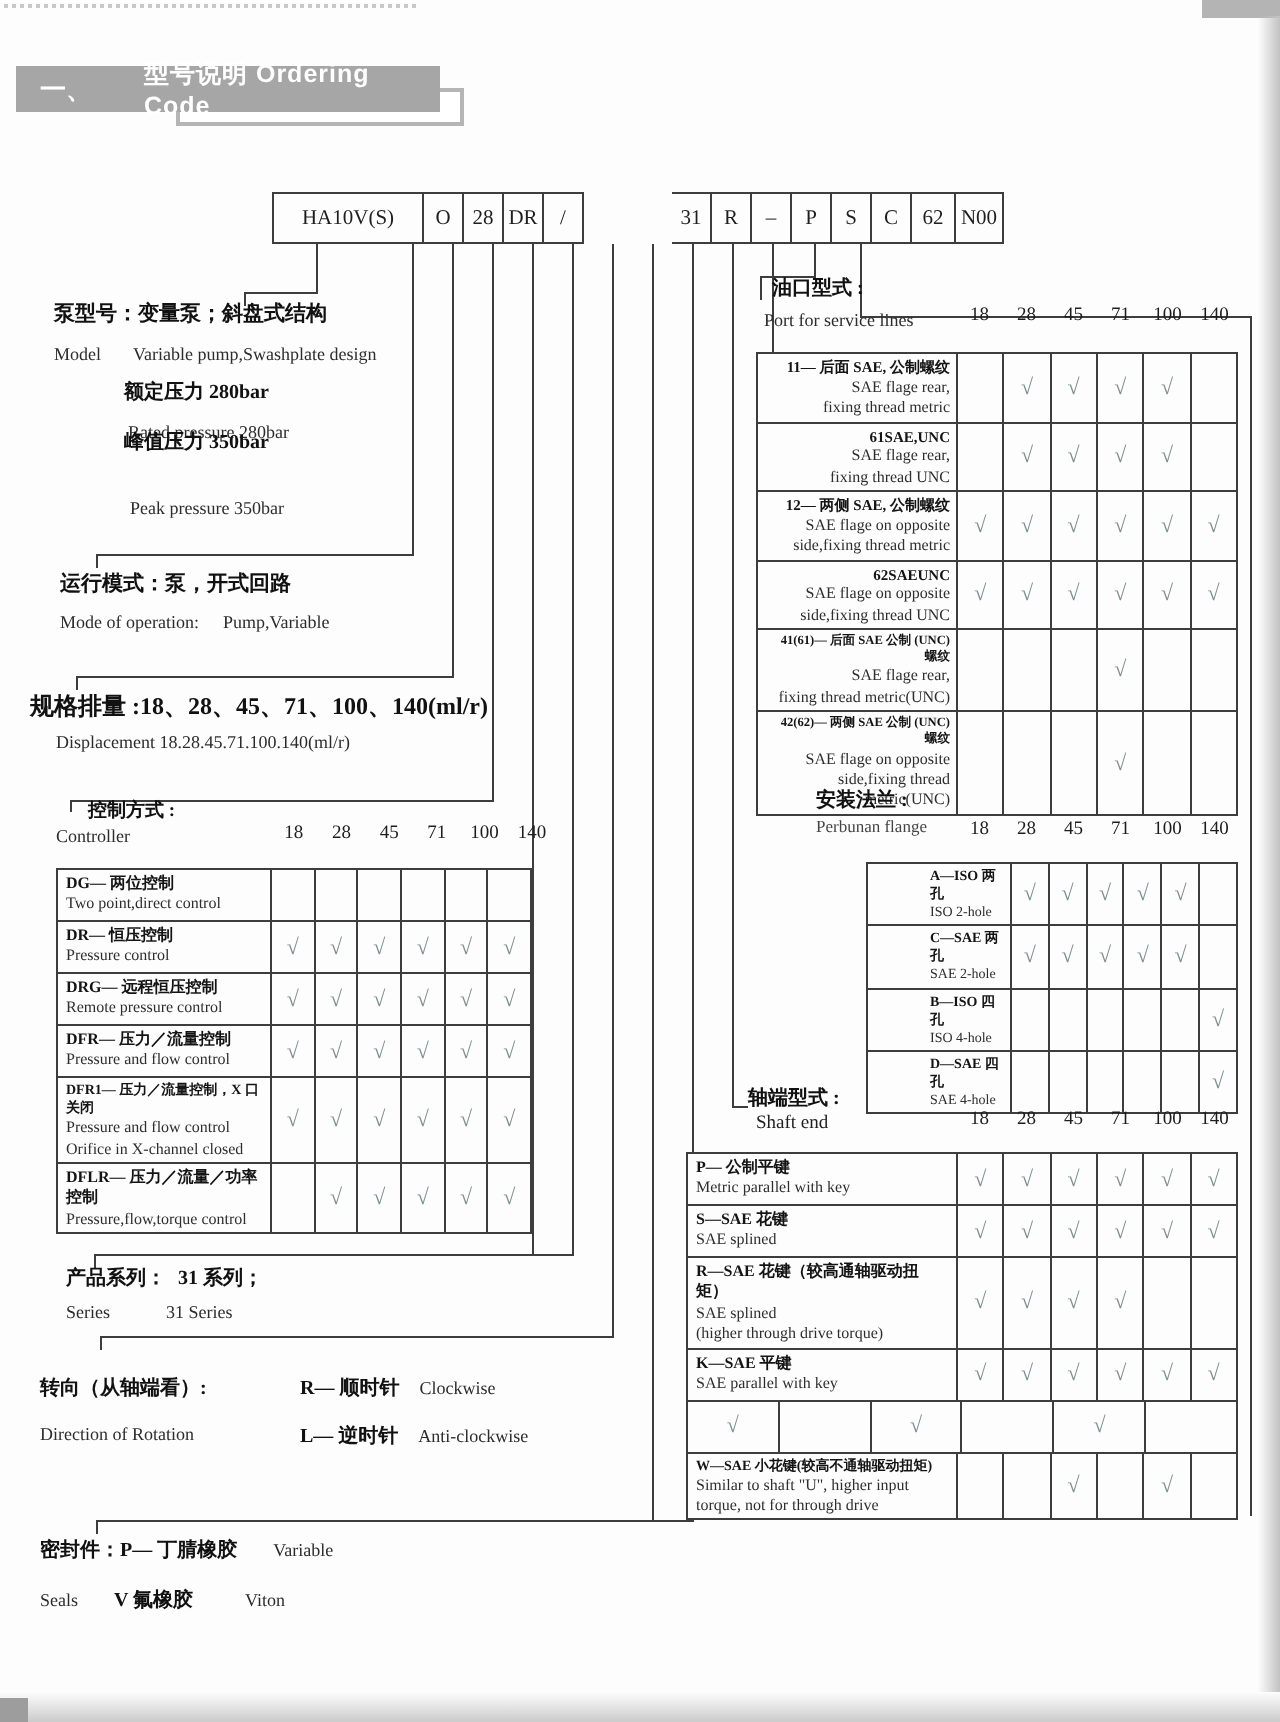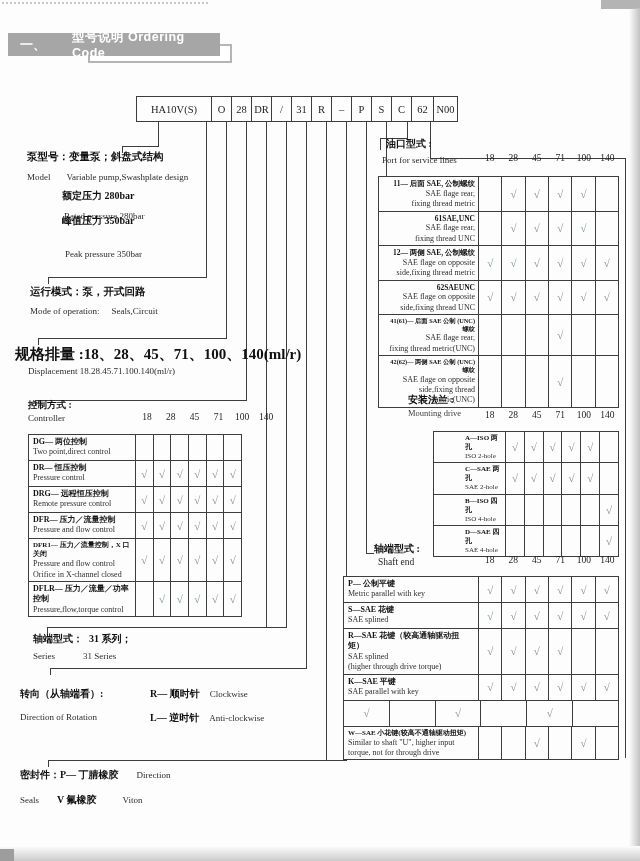--- a/index.html
+++ b/index.html
@@ -41,21 +41,21 @@
   .dtable { position:absolute; border:1px solid #3d3d3d; background:#fdfdfd; }
   .trow { display:flex; border-bottom:1px solid #3d3d3d; align-items:stretch; }
   .trow:last-child { border-bottom:none; }
   .tlabel { padding:2px 3px 1px 4px; border-right:1px solid #3d3d3d; }
   .tlabel .zh { font-weight:bold; color:#141414; line-height:1.3; }
   .tlabel .en { white-space:pre-line; line-height:1.3; color:#2e2e2e; }
   .tcell { flex:1; border-right:1px solid #3d3d3d; display:flex; align-items:center;
            justify-content:center; color:#7f8f8f; font-size:11px; }
   .tcell:last-child { border-right:none; }
 
-  .ctrl  { left:28px;  top:434px; width:214px; } .ctrl  .tlabel { width:107px; }
+  .ctrl  { left:28px;  top:434px; width:238px; } .ctrl  .tlabel { width:107px; }
   .port  { left:378px; top:176px; width:241px; } .port  .tlabel { width:100px; }
   .flan  { left:433px; top:431px; width:186px; } .flan  .tlabel { width:45px;margin-left:27px; }
   .shaft { left:343px; top:576px; width:276px; } .shaft .tlabel { width:135px; }
 
   .ctrl  .zh { font-size:8px; }  .ctrl  .en { font-size:8px; }
   .ctrl  .trow { min-height:26px; }
   .ctrl  .trow:nth-child(5) .zh { font-size:7px; }
   .port  .zh { font-size:7.5px; } .port .en { font-size:8px; }
   .port  .trow { min-height:34px;text-align:right; }
   .port  .trow:nth-child(5) .zh, .port .trow:nth-child(6) .zh { font-size:6.3px; }
@@ -84,21 +84,21 @@
     <span class="no">一、</span>
     <span class="tt">型号说明 Ordering Code</span>
   </div>
 
   <div class="codes">
       <div class="codebox" style="width: 76px;">HA10V(S)</div>
       <div class="codebox" style="width: 20px;">O</div>
       <div class="codebox" style="width: 20px;">28</div>
       <div class="codebox" style="width: 20px;">DR</div>
       <div class="codebox" style="width: 20px;">/</div>
-      <div class="codebox" style="width: 20px;">31</div>
+      <div class="codebox" style="width: 20px; margin-left: 44px;">31</div>
       <div class="codebox" style="width: 20px;">R</div>
       <div class="codebox" style="width: 20px;">–</div>
       <div class="codebox" style="width: 20px;">P</div>
       <div class="codebox" style="width: 20px;">S</div>
       <div class="codebox" style="width: 20px;">C</div>
       <div class="codebox" style="width: 22px;">62</div>
       <div class="codebox" style="width: 24px;">N00</div>
     </div>
 
   <div class="ln" style="left:158px;top:122px;width:1px;height:24px"></div>
@@ -149,27 +149,27 @@
   <div class="t en9" style="left:27px;top:172px">
     <span>Model</span><span style="margin-left:16px">Variable pump,Swashplate design</span>
   </div>
   <div class="t zhb" style="left:62px;top:189px;font-size:10px">额定压力 280bar</div>
   <div class="t en9" style="left:64px;top:211px">Rated pressure 280bar</div>
   <div class="t zhb" style="left:62px;top:214px;font-size:10px">峰值压力 350bar</div>
   <div class="t en9" style="left:65px;top:249px">Peak pressure 350bar</div>
 
   <div class="t zhb" style="left:30px;top:285px;font-size:10.5px">运行模式：泵，开式回路</div>
   <div class="t en9" style="left:30px;top:306px">
-    <span>Mode of operation:</span><span style="margin-left:12px">Seals,Circuit</span>
-  </div>
-
-  <div class="t zhb" style="left:15px;top:345px;font-size:15px">规格排量 :18、28、45、71、100、140(ml/r)</div>
+    <span>Mode of operation:</span><span style="margin-left:12px">Pump,Variable</span>
+  </div>
+
+  <div class="t zhb" style="left:15px;top:345px;font-size:12px">规格排量 :18、28、45、71、100、140(ml/r)</div>
   <div class="t en9" style="left:28px;top:366px">Displacement 18.28.45.71.100.140(ml/r)</div>
 
-  <div class="t zhb" style="left:28px;top:399px;font-size:9.5px">控制方式 :</div>
+  <div class="t zhb" style="left:44px;top:399px;font-size:9.5px">控制方式 :</div>
   <div class="t en9" style="left:28px;top:413px">Controller</div>
   <div class="colnums" style="left:135px;top:412px;width:143px">
       <span>18</span>
       <span>28</span>
       <span>45</span>
       <span>71</span>
       <span>100</span>
       <span>140</span>
     </div>
   <div class="dtable ctrl">
@@ -333,21 +333,21 @@
         <div class="tcell"></div>
         <div class="tcell"></div>
         <div class="tcell"></div>
         <div class="tcell">√</div>
         <div class="tcell"></div>
         <div class="tcell"></div>
       </div>
     </div>
 
   <div class="t zhb" style="left:408px;top:393px;font-size:10px">安装法兰 :</div>
-  <div class="t" style="left:408px;top:408px;font-size:8.5px;color:#444">Mounting drive</div>
+  <div class="t" style="left:408px;top:408px;font-size:8.5px;color:#444">Perbunan flange</div>
   <div class="colnums" style="left:478px;top:410px;width:141px">
       <span>18</span>
       <span>28</span>
       <span>45</span>
       <span>71</span>
       <span>100</span>
       <span>140</span>
     </div>
   <div class="dtable flan">
       <div class="trow">
@@ -477,35 +477,35 @@
         <div class="tcell"></div>
         <div class="tcell"></div>
         <div class="tcell">√</div>
         <div class="tcell"></div>
         <div class="tcell">√</div>
         <div class="tcell"></div>
       </div>
     </div>
 
   <div class="t" style="left:33px;top:632px;font-size:10px">
-    <span class="zhb">轴端型式：</span><span class="zhb" style="margin-left:6px">31 系列；</span>
+    <span class="zhb">产品系列：</span><span class="zhb" style="margin-left:6px">31 系列；</span>
   </div>
   <div class="t en9" style="left:33px;top:651px">
     <span>Series</span><span style="margin-left:28px">31 Series</span>
   </div>
 
   <div class="t zhb" style="left:20px;top:687px;font-size:10px">转向（从轴端看）:</div>
   <div class="t" style="left:150px;top:687px;font-size:10px">
     <span class="zhb">R— 顺时针</span><span class="en9" style="margin-left:10px">Clockwise</span>
   </div>
   <div class="t en9" style="left:20px;top:712px">Direction of Rotation</div>
   <div class="t" style="left:150px;top:711px;font-size:10px">
     <span class="zhb">L— 逆时针</span><span class="en9" style="margin-left:10px">Anti-clockwise</span>
   </div>
 
   <div class="t" style="left:20px;top:768px;font-size:10px">
-    <span class="zhb">密封件：P— 丁腈橡胶</span><span class="en9" style="margin-left:18px">Direction</span>
+    <span class="zhb">密封件：P— 丁腈橡胶</span><span class="en9" style="margin-left:18px">Variable</span>
   </div>
   <div class="t" style="left:20px;top:793px;font-size:10px">
     <span class="en9">Seals</span><span class="zhb" style="margin-left:18px">V 氟橡胶</span><span class="en9" style="margin-left:26px">Viton</span>
   </div>
 
 </div>
 
 </body></html>

